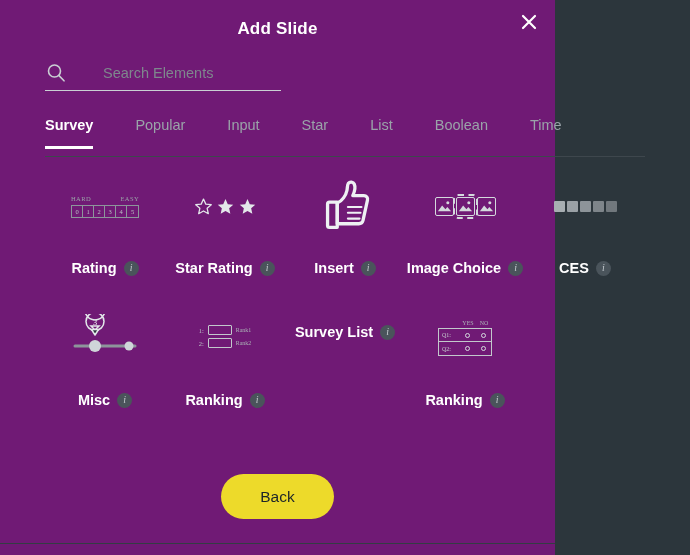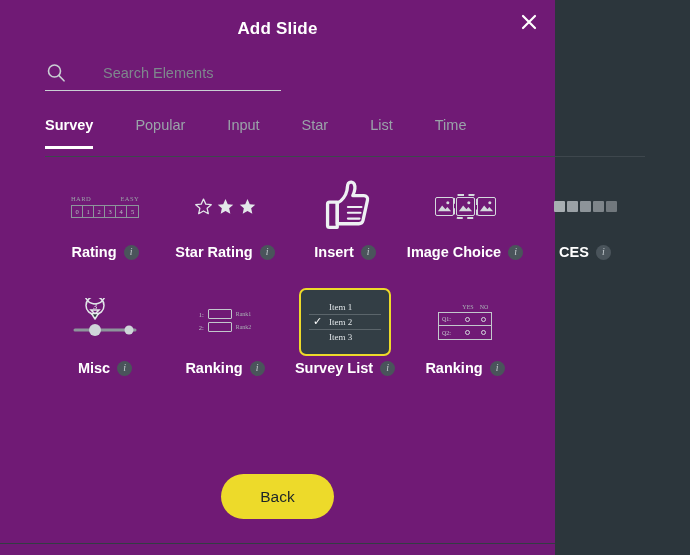--- a/index.html
+++ b/index.html
@@ -112,21 +112,21 @@
     border-radius: 7px;
     border: 2px solid transparent;
     cursor: pointer;
     background: transparent;
   }
   .thumb.selected {
     border-color: #edda2a;
     background: #333e45;
   }
   .caption {
-    margin-top: 4px;
+    margin-top: 20px;
     display: flex;
     align-items: center;
     gap: 7px;
     white-space: nowrap;
   }
   .caption-label {
     font-size: 14.5px;
     font-weight: bold;
     color: #ffffff;
   }
@@ -256,20 +256,21 @@
     </span>
     <input class="search-input" type="text" placeholder="Search Elements" style="">
   </div>
 
   <div class="tabs">
     <div class="tab active">Survey</div>
     <div class="tab">Popular</div>
     <div class="tab">Input</div>
     <div class="tab">Star</div>
     <div class="tab">List</div>
+    <div class="tab">Boolean</div>
     <div class="tab">Time</div>
   </div>
 
   <div class="grid">
 
     <div class="row">
 
       <div class="cell">
         <div class="thumb">
           <div class="rating-icon">
@@ -412,36 +413,20 @@
             </div>
           </div>
         </div>
         <div class="caption">
           <span class="caption-label">Ranking</span>
           <span class="info-badge">i</span>
         </div>
       </div>
 
       <div class="cell">
-        <div class="thumb selected">
-          <div class="surveylist">
-            <div class="sl-row">
-              <span class="sl-check"></span>
-              <span>Item 1</span>
-            </div>
-            <div class="sl-row">
-              <span class="sl-check">✓</span>
-              <span>Item 2</span>
-            </div>
-            <div class="sl-row">
-              <span class="sl-check"></span>
-              <span>Item 3</span>
-            </div>
-          </div>
-        </div>
         <div class="caption">
           <span class="caption-label">Survey List</span>
           <span class="info-badge">i</span>
         </div>
       </div>
 
       <div class="cell">
         <div class="thumb">
           <div class="matrix-icon">
             <div class="mx-head">

